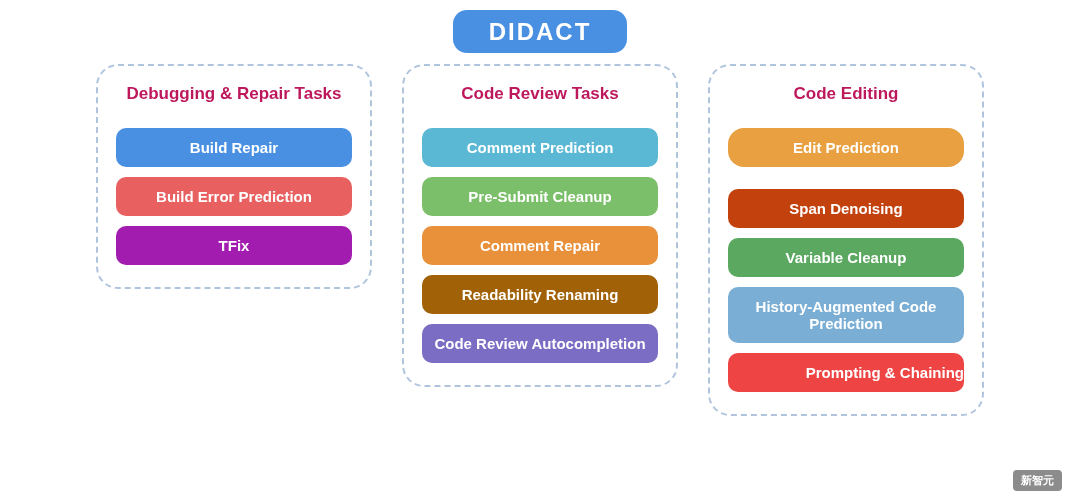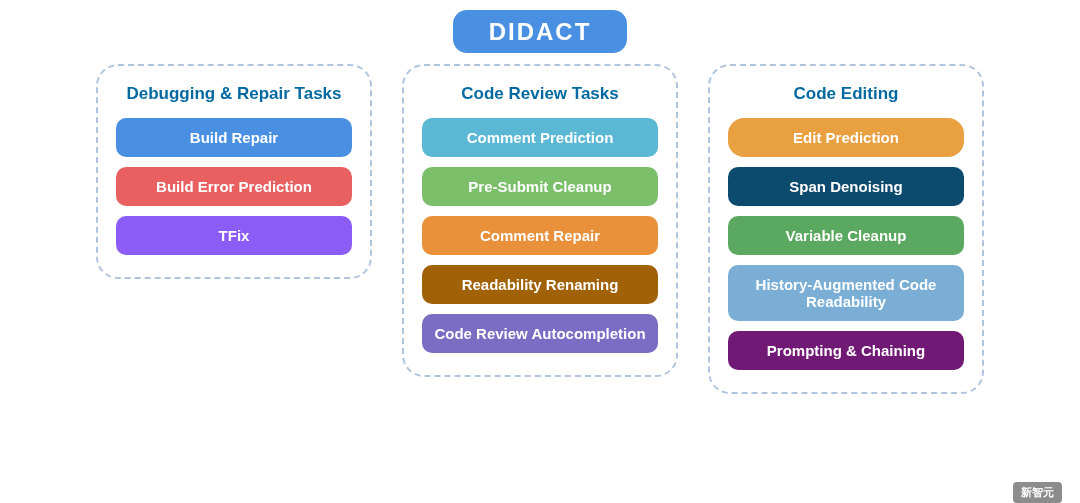--- a/index.html
+++ b/index.html
@@ -46,60 +46,60 @@
       display: flex;
       flex-direction: column;
       align-items: center;
       gap: 10px;
       min-width: 230px;
     }
 
     .column-title {
       font-size: 17px;
       font-weight: 700;
-      color: #0369a1;
+      color: #be185d;
       text-align: center;
-      margin-bottom: 4px;
+      margin-bottom: 14px;
     }
 
     .task-btn {
       border: none;
       border-radius: 10px;
       color: white;
       font-size: 15px;
       font-weight: 600;
       padding: 11px 0;
       width: 236px;
       text-align: center;
       cursor: pointer;
     }
 
     
     .btn-blue { background: #4A90E2; }
     .btn-red { background: #E86060; }
-    .btn-pink { background: #8b5cf6; }
+    .btn-pink { background: #a21caf; }
 
     
     .btn-skyblue { background: #5BB8D4; }
     .btn-yellow { background: #E8C240; }
     .btn-orange { background: #E8903A; }
     .btn-green { background: #7BBF6A; }
     .btn-teal { background: #a16207; }
     .btn-purple { background: #7B6DC4; }
 
     
     .btn-amber { background: #E8A040; border-radius: 16px; }
-    .btn-darkblue { background: #0c4a6e; }
+    .btn-darkblue { background: #c2410c; margin-top: 12px; }
     .btn-medgreen { background: #5BA860; }
     .btn-lightblue { background: #7AAED4; }
-    .btn-paleblue { background: #701a75; }
+    .btn-paleblue { background: #ef4444; text-align: right; }
 
     .watermark {
       position: absolute;
-      bottom: 0;
+      bottom: 12px;
       right: 18px;
       background: rgba(0,0,0,0.45);
       color: white;
       font-size: 11px;
       padding: 3px 8px;
       border-radius: 4px;
       font-weight: bold;
     }
 
     .debug-title {
@@ -130,18 +130,18 @@
       <button class="task-btn btn-teal">Readability Renaming</button>
       <button class="task-btn btn-purple">Code Review
 Autocompletion</button>
     </div>
     <div class="column">
       <div class="column-title debug-title">Code Editing</div>
       <button class="task-btn btn-amber">Edit Prediction</button>
       <button class="task-btn btn-darkblue">Span Denoising</button>
       <button class="task-btn btn-medgreen">Variable Cleanup</button>
       <button class="task-btn btn-lightblue">History-Augmented
-Code Readability</button>
+Code Prediction</button>
       <button class="task-btn btn-paleblue">Prompting &amp; Chaining</button>
     </div>
   </div>
 
 <div class="watermark">新智元</div>
 
 </body></html>

